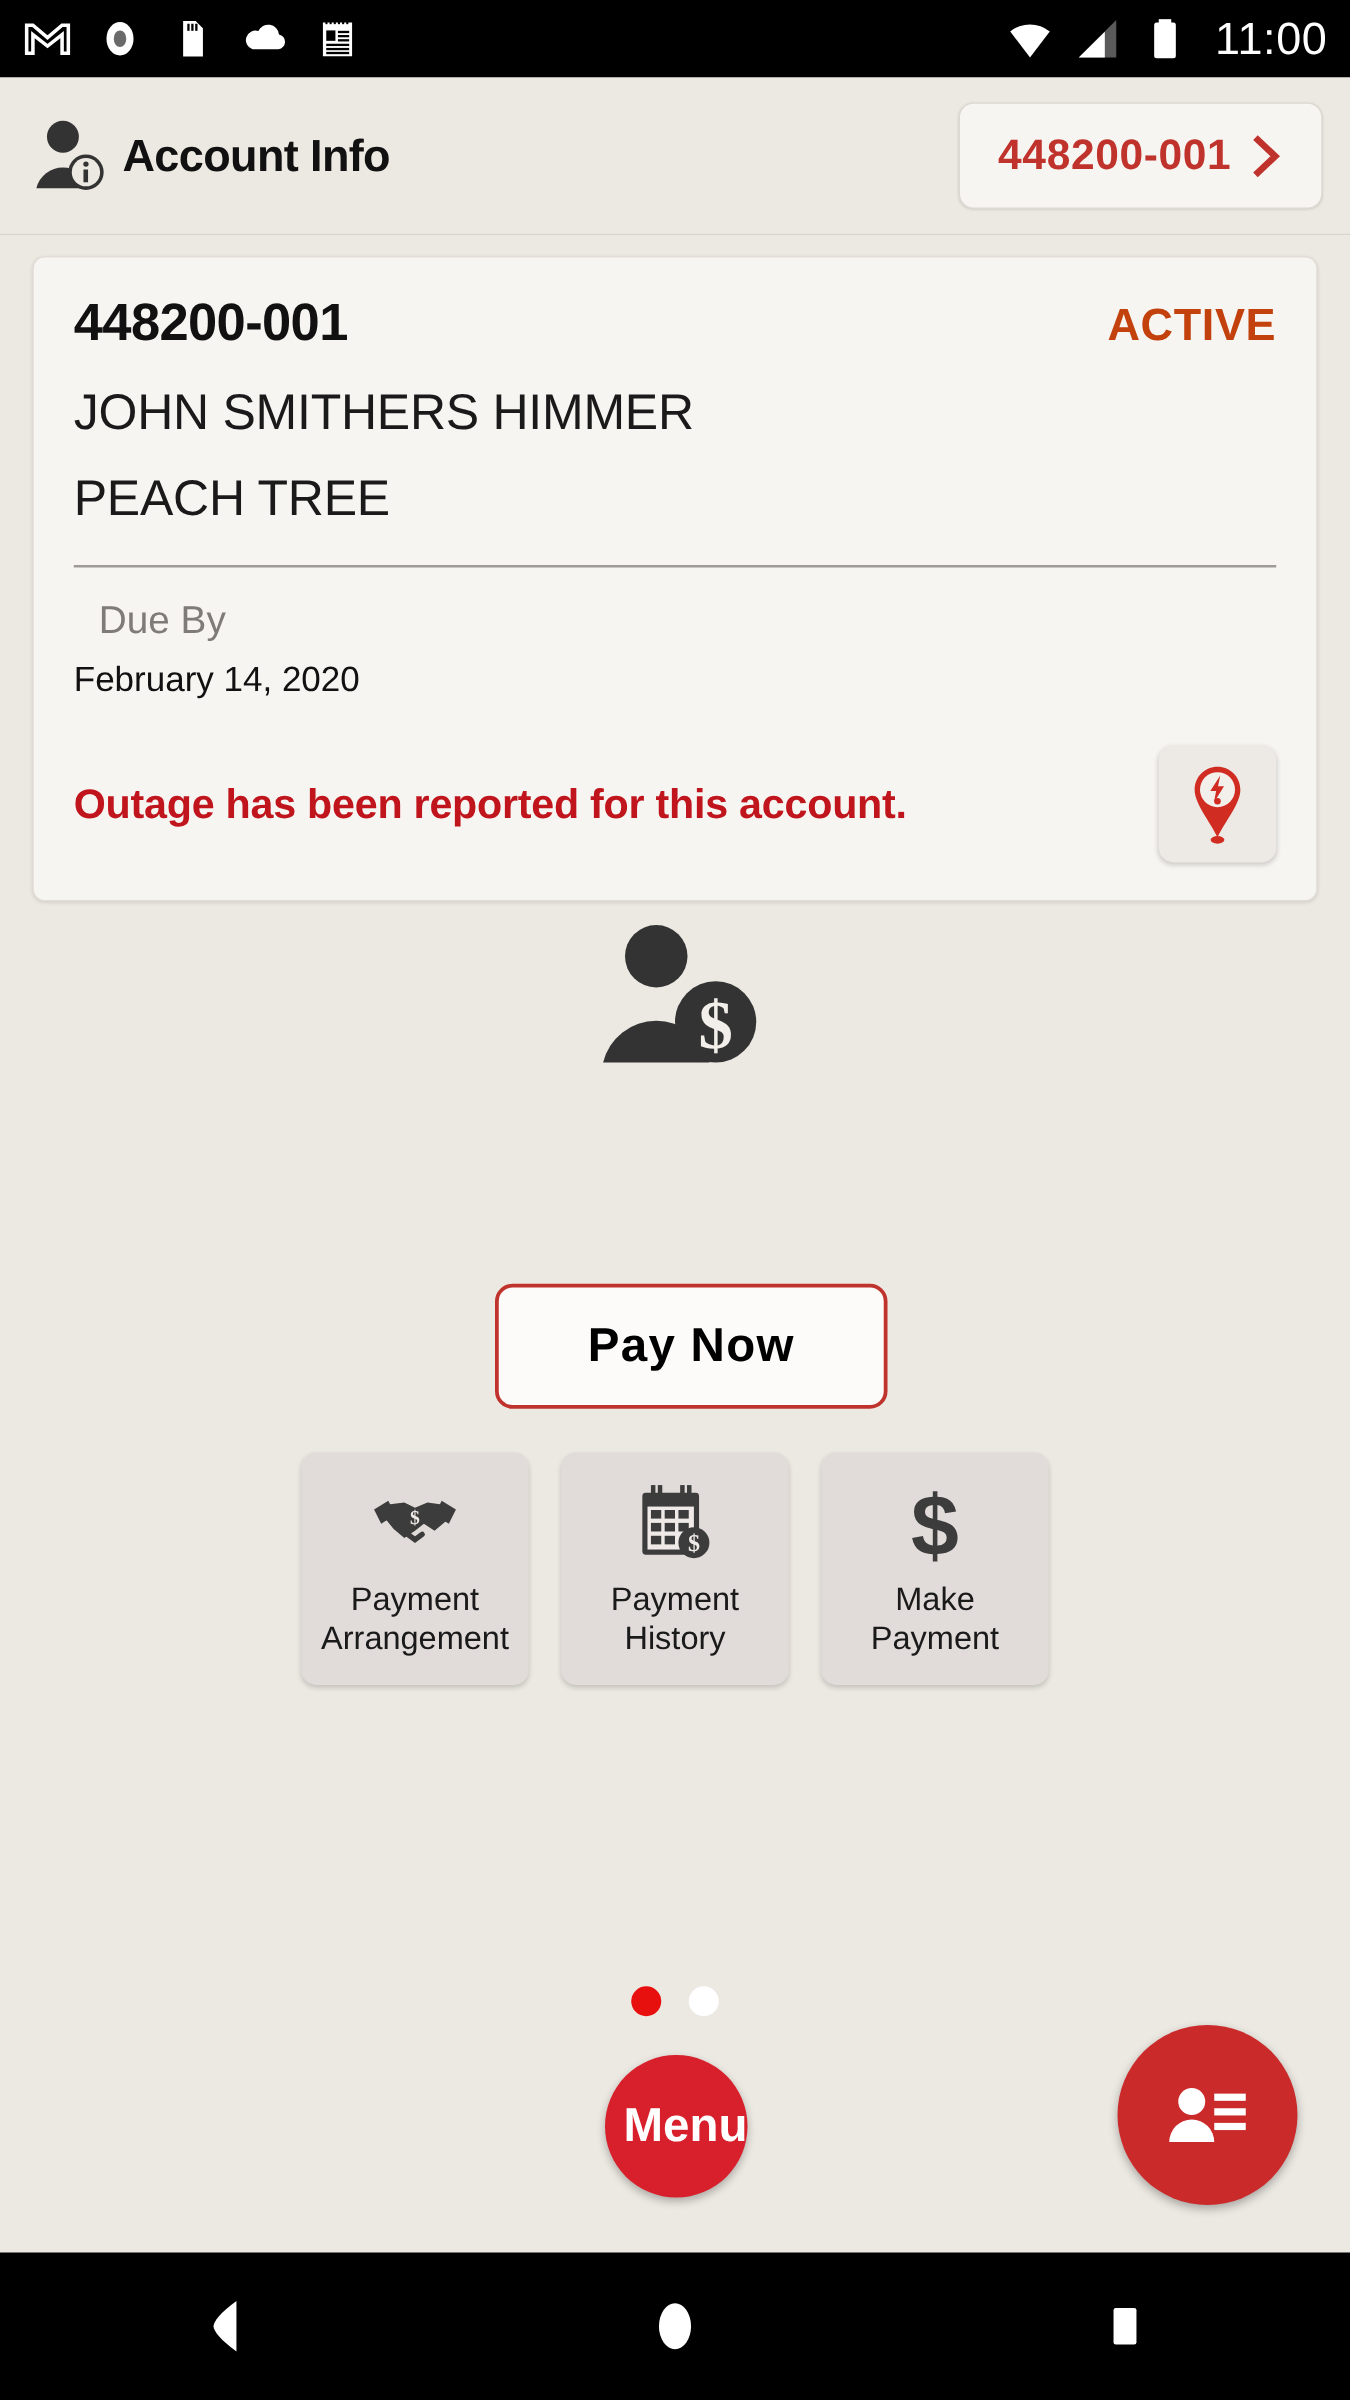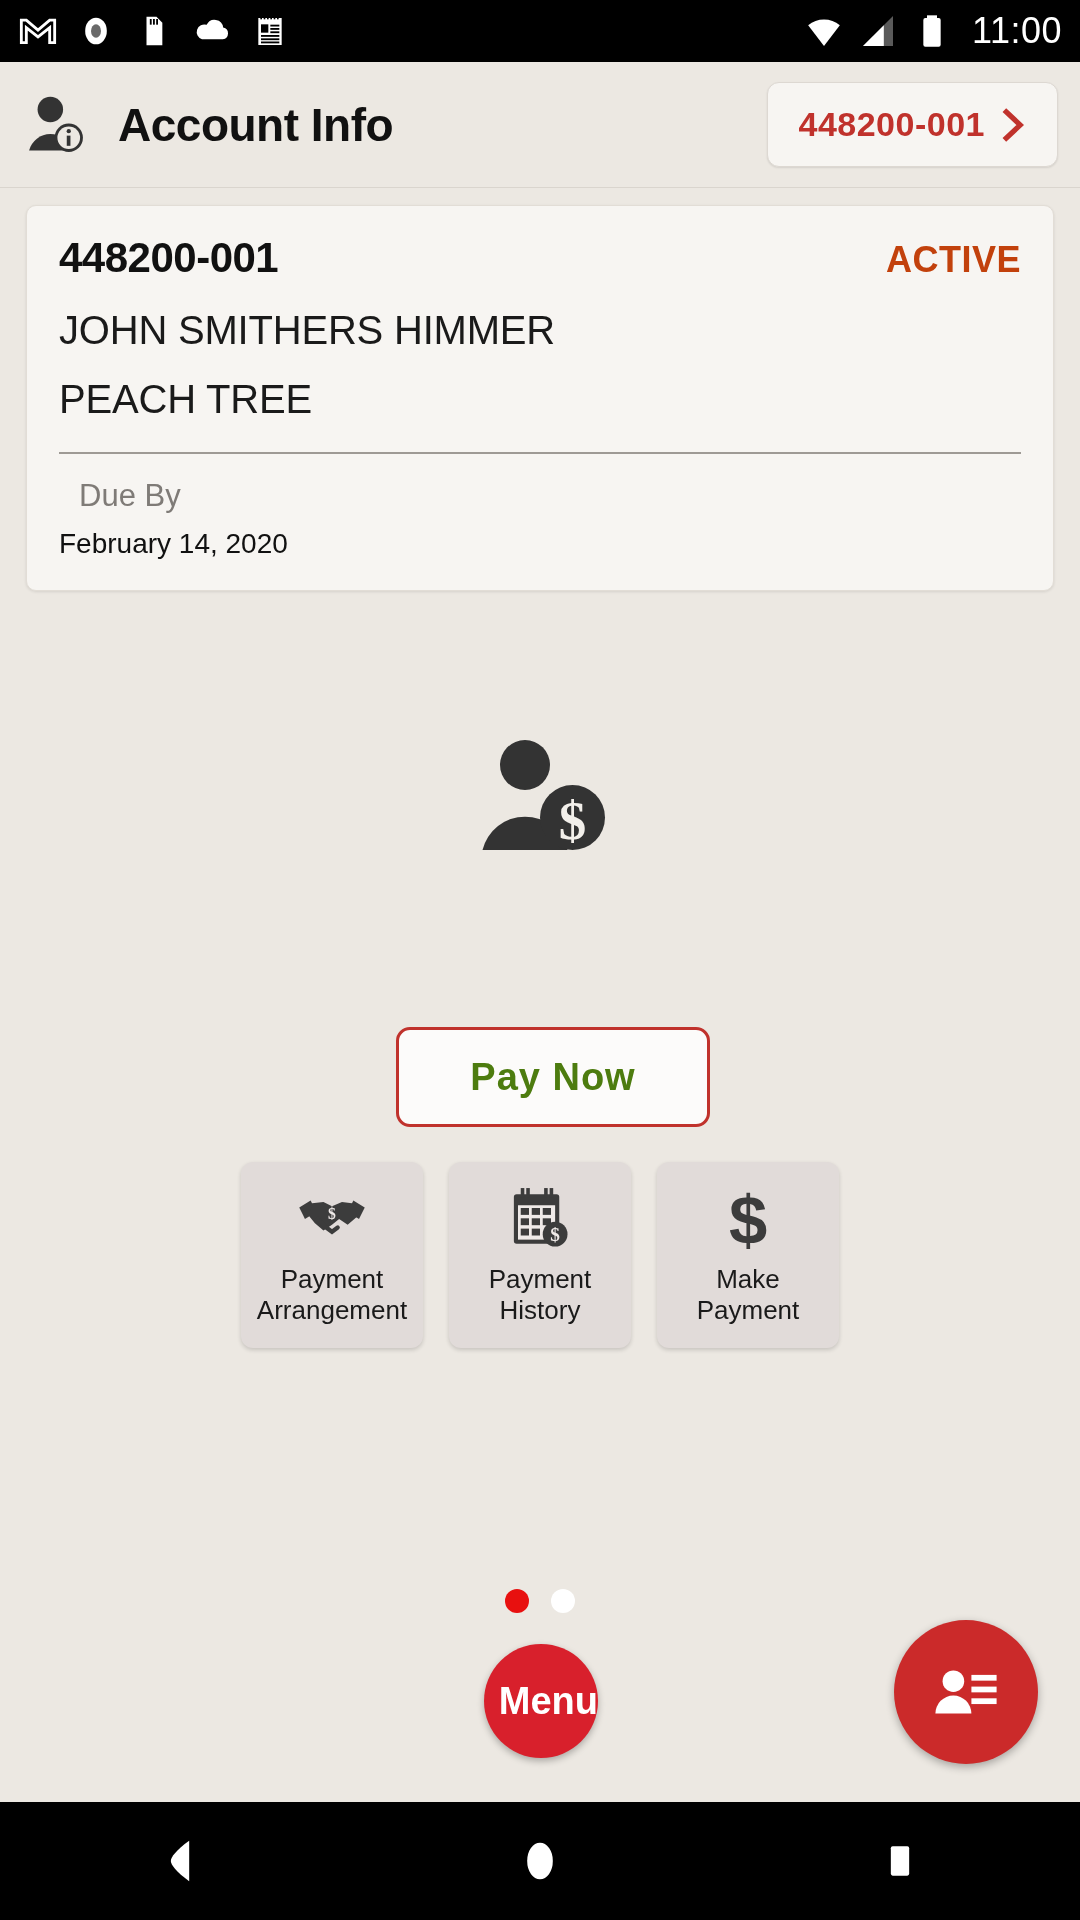--- a/index.html
+++ b/index.html
@@ -22,21 +22,21 @@
   .sb-time { color:#fff; font-size:36px; letter-spacing:0.5px; line-height:1; padding-left:6px; }
 
   
   .header {
     position:absolute; top:62px; left:0; width:1080px; height:126px;
     background:#ECE8E2; display:flex; align-items:center; padding:0 22px;
     border-bottom:1px solid #DAD5CE;
   }
   .header-avatar { width:68px; height:68px; flex:0 0 auto; }
   .header-title {
-    font-size:46px; font-weight:bold; color:#111; margin-left:28px; letter-spacing:-0.5px;
+    font-size:36px; font-weight:bold; color:#111; margin-left:8px; letter-spacing:-0.5px;
   }
   .acct-chip {
     margin-left:auto; display:flex; align-items:center; gap:16px;
     background:#F7F5F2; border:1px solid #DDD8D2; border-radius:12px;
     padding:22px 30px; box-shadow:0 1px 2px rgba(0,0,0,0.10);
   }
   .acct-chip-text { color:#C0322C; font-size:34px; font-weight:bold; letter-spacing:0.5px; }
   .chev { width:26px; height:34px; flex:0 0 auto; }
 
   
@@ -67,21 +67,21 @@
     display:flex; flex-direction:column; align-items:center;
   }
   .balance-icon { width:160px; height:120px; }
   .balance-amount { font-size:96px; color:#111; margin-top:22px; letter-spacing:1px; }
 
   .paynow {
     position:absolute; top:1027px; left:396px; width:314px; height:100px;
     background:#FCFBFA; border:3px solid #C0322C; border-radius:14px;
     display:flex; align-items:center; justify-content:center;
   }
-  .paynow-label { color:#4d7c0f; font-size:38px; font-weight:bold; letter-spacing:1px; }
+  .paynow-label { color:#000000; font-size:38px; font-weight:bold; letter-spacing:1px; }
 
   
   .tiles { position:absolute; top:1162px; left:0; width:1080px; display:flex; justify-content:center; gap:26px; }
   .tile {
     width:182px; height:186px; background:#E1DBD9; border-radius:12px;
     box-shadow:0 2px 4px rgba(0,0,0,0.16);
     display:flex; flex-direction:column; align-items:center; padding-top:24px;
   }
   .tile-icon { width:74px; height:66px; }
   .tile-label { margin-top:12px; font-size:26px; line-height:1.18; color:#1A1A1A; text-align:center; }
@@ -192,20 +192,33 @@
   <div class="card">
     <div class="card-row1">
       <div class="card-acct">448200-001</div>
       <div class="card-status">ACTIVE</div>
     </div>
     <div class="card-name">JOHN SMITHERS HIMMER</div>
     <div class="card-addr">PEACH TREE</div>
     <div class="card-divider"></div>
     <div class="due-label">Due By</div>
     <div class="due-value">February 14, 2020</div>
+    <div class="outage-row">
+      <div class="outage-text">Outage has been reported for this account.</div>
+      <div class="outage-btn">
+        <svg width="58" height="66" viewBox="0 0 40 48">
+          <path d="M20 3 a13 13 0 0 1 0 26 a13 13 0 0 1 0 -26 z M20 27 L20 43 Z" fill="none"></path>
+          <path d="M20 2.5 C12.6 2.5 6.7 8.4 6.7 15.8 C6.7 24 15.5 34 20 43.5 C24.5 34 33.3 24 33.3 15.8 C33.3 8.4 27.4 2.5 20 2.5 Z" fill="#D02C22"></path>
+          <circle cx="20" cy="15.8" r="10.2" fill="#F3EFEB"></circle>
+          <path d="M21.6 7.5 L15.8 16.6 L19.2 16.6 L17.9 23.2 L23.8 13.8 L20.3 13.8 Z" fill="#D02C22"></path>
+          <circle cx="20" cy="22.6" r="1.9" fill="#D02C22"></circle>
+          <ellipse cx="20" cy="45" rx="4" ry="2.2" fill="#D02C22"></ellipse>
+        </svg>
+      </div>
+    </div>
   </div>
 
   <div class="balance-wrap">
     <svg class="balance-icon" viewBox="0 0 64 48">
       <circle cx="26" cy="12" r="10" fill="#333"></circle>
       <path d="M9 46 a17.5 17.5 0 0 1 34 0 z" fill="#333"></path>
       <circle cx="45" cy="33" r="13" fill="#333"></circle>
       <text x="45" y="41.5" text-anchor="middle" font-family="'Liberation Serif', serif" font-size="22" font-weight="bold" fill="#F2EFEA">$</text>
     </svg>
   </div>

